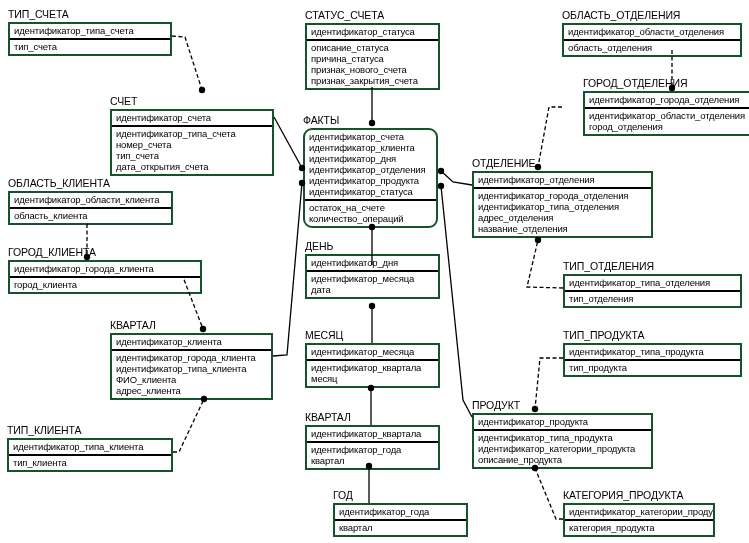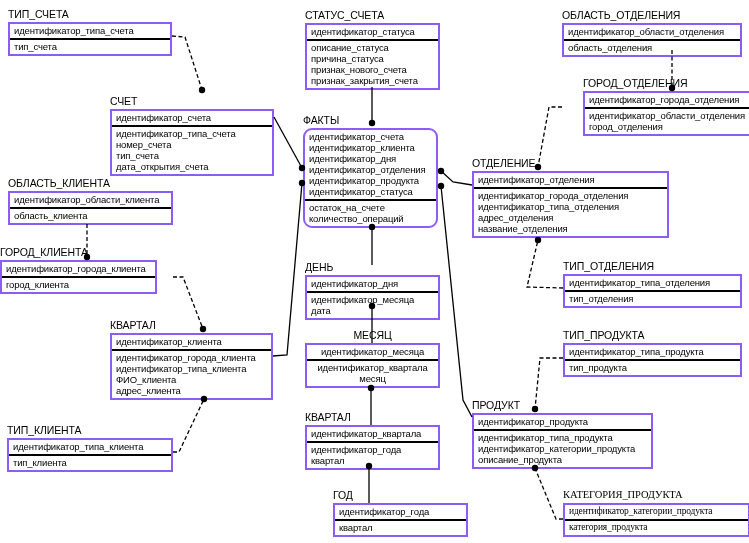--- a/index.html
+++ b/index.html
@@ -2,21 +2,21 @@
 <html><head>
 <meta charset="utf-8">
 <style>
   * { margin:0; padding:0; box-sizing:border-box; }
   html,body { width:749px; height:543px; background:#ffffff; overflow:hidden; }
   body { font-family:"Liberation Sans", sans-serif; color:#000; position:relative; }
   #canvas { position:absolute; left:0; top:0; width:749px; height:543px; background:#fff;padding-left:20px; }
   #entities { position:absolute; left:0; top:0; width:749px; height:543px; }
   .entity { position:absolute; }
   .entity-title { font-size:10.5px; line-height:12px; margin-bottom:2px; white-space:nowrap; letter-spacing:-0.1px; }
-  .entity-box { border:2px solid #8b5cf6; background:#fff; }
+  .entity-box { border:2px solid #14532d; background:#fff; }
   .entity.rounded .entity-box { border-radius:9px; }
   .sec { padding:1px 0 2px 0; }
   .sec.attrs { border-top:2px solid #000; }
   .attr-row { font-size:9.5px; line-height:11px; padding:0 4px; white-space:nowrap; overflow:hidden; letter-spacing:-0.15px; }
   #rel-svg { position:absolute; left:0; top:0; pointer-events:none; }
   #rel-svg polyline { fill:none; stroke:#000; stroke-width:1.3px; }
   #rel-svg polyline.dashed { stroke-dasharray:4 2.5; }
   #rel-svg circle { fill:#000; stroke:none; }
 </style>
 </head>
@@ -96,21 +96,21 @@
         <div class="entity-box">
           <div class="sec pk">
             <div class="attr-row">идентификатор_города_отделения</div>
           </div>
           <div class="sec attrs">
             <div class="attr-row">идентификатор_области_отделения</div>
             <div class="attr-row">город_отделения</div>
           </div>
         </div>
       </div>
-      <div class="entity" style="left: 472px; top: 157px; width: 197px;">
+      <div class="entity" style="left: 472px; top: 157px; width: 181px;">
         <div class="entity-title">ОТДЕЛЕНИЕ</div>
         <div class="entity-box">
           <div class="sec pk">
             <div class="attr-row">идентификатор_отделения</div>
           </div>
           <div class="sec attrs">
             <div class="attr-row">идентификатор_города_отделения</div>
             <div class="attr-row">идентификатор_типа_отделения</div>
             <div class="attr-row">адрес_отделения</div>
             <div class="attr-row">название_отделения</div>
@@ -132,21 +132,21 @@
         <div class="entity-title">ОБЛАСТЬ_КЛИЕНТА</div>
         <div class="entity-box">
           <div class="sec pk">
             <div class="attr-row">идентификатор_области_клиента</div>
           </div>
           <div class="sec attrs">
             <div class="attr-row">область_клиента</div>
           </div>
         </div>
       </div>
-      <div class="entity" style="left: 0; top: 246px; width: 157px;">
+      <div class="entity" style="left: 8px; top: 246px; width: 194px;">
         <div class="entity-title">ГОРОД_КЛИЕНТА</div>
         <div class="entity-box">
           <div class="sec pk">
             <div class="attr-row">идентификатор_города_клиента</div>
           </div>
           <div class="sec attrs">
             <div class="attr-row">город_клиента</div>
           </div>
         </div>
       </div>
@@ -168,33 +168,33 @@
         <div class="entity-title">ТИП_КЛИЕНТА</div>
         <div class="entity-box">
           <div class="sec pk">
             <div class="attr-row">идентификатор_типа_клиента</div>
           </div>
           <div class="sec attrs">
             <div class="attr-row">тип_клиента</div>
           </div>
         </div>
       </div>
-      <div class="entity" style="left: 305px; top: 261px; width: 135px;">
+      <div class="entity" style="left: 305px; top: 240px; width: 135px;">
         <div class="entity-title">ДЕНЬ</div>
         <div class="entity-box">
           <div class="sec pk">
             <div class="attr-row">идентификатор_дня</div>
           </div>
           <div class="sec attrs">
             <div class="attr-row">идентификатор_месяца</div>
             <div class="attr-row">дата</div>
           </div>
         </div>
       </div>
-      <div class="entity" style="left: 305px; top: 329px; width: 135px; text-align: center;">
+      <div class="entity" style="left: 305px; top: 329px; width: 135px;">
         <div class="entity-title">МЕСЯЦ</div>
         <div class="entity-box">
           <div class="sec pk">
             <div class="attr-row">идентификатор_месяца</div>
           </div>
           <div class="sec attrs">
             <div class="attr-row">идентификатор_квартала</div>
             <div class="attr-row">месяц</div>
           </div>
         </div>
@@ -239,21 +239,21 @@
           <div class="sec pk">
             <div class="attr-row">идентификатор_продукта</div>
           </div>
           <div class="sec attrs">
             <div class="attr-row">идентификатор_типа_продукта</div>
             <div class="attr-row">идентификатор_категории_продукта</div>
             <div class="attr-row">описание_продукта</div>
           </div>
         </div>
       </div>
-      <div class="entity" style="left: 563px; top: 489px; width: 187px; font-family: Liberation Serif, serif;">
+      <div class="entity" style="left: 563px; top: 489px; width: 152px;">
         <div class="entity-title">КАТЕГОРИЯ_ПРОДУКТА</div>
         <div class="entity-box">
           <div class="sec pk">
             <div class="attr-row">идентификатор_категории_продукта</div>
           </div>
           <div class="sec attrs">
             <div class="attr-row">категория_продукта</div>
           </div>
         </div>
       </div>

